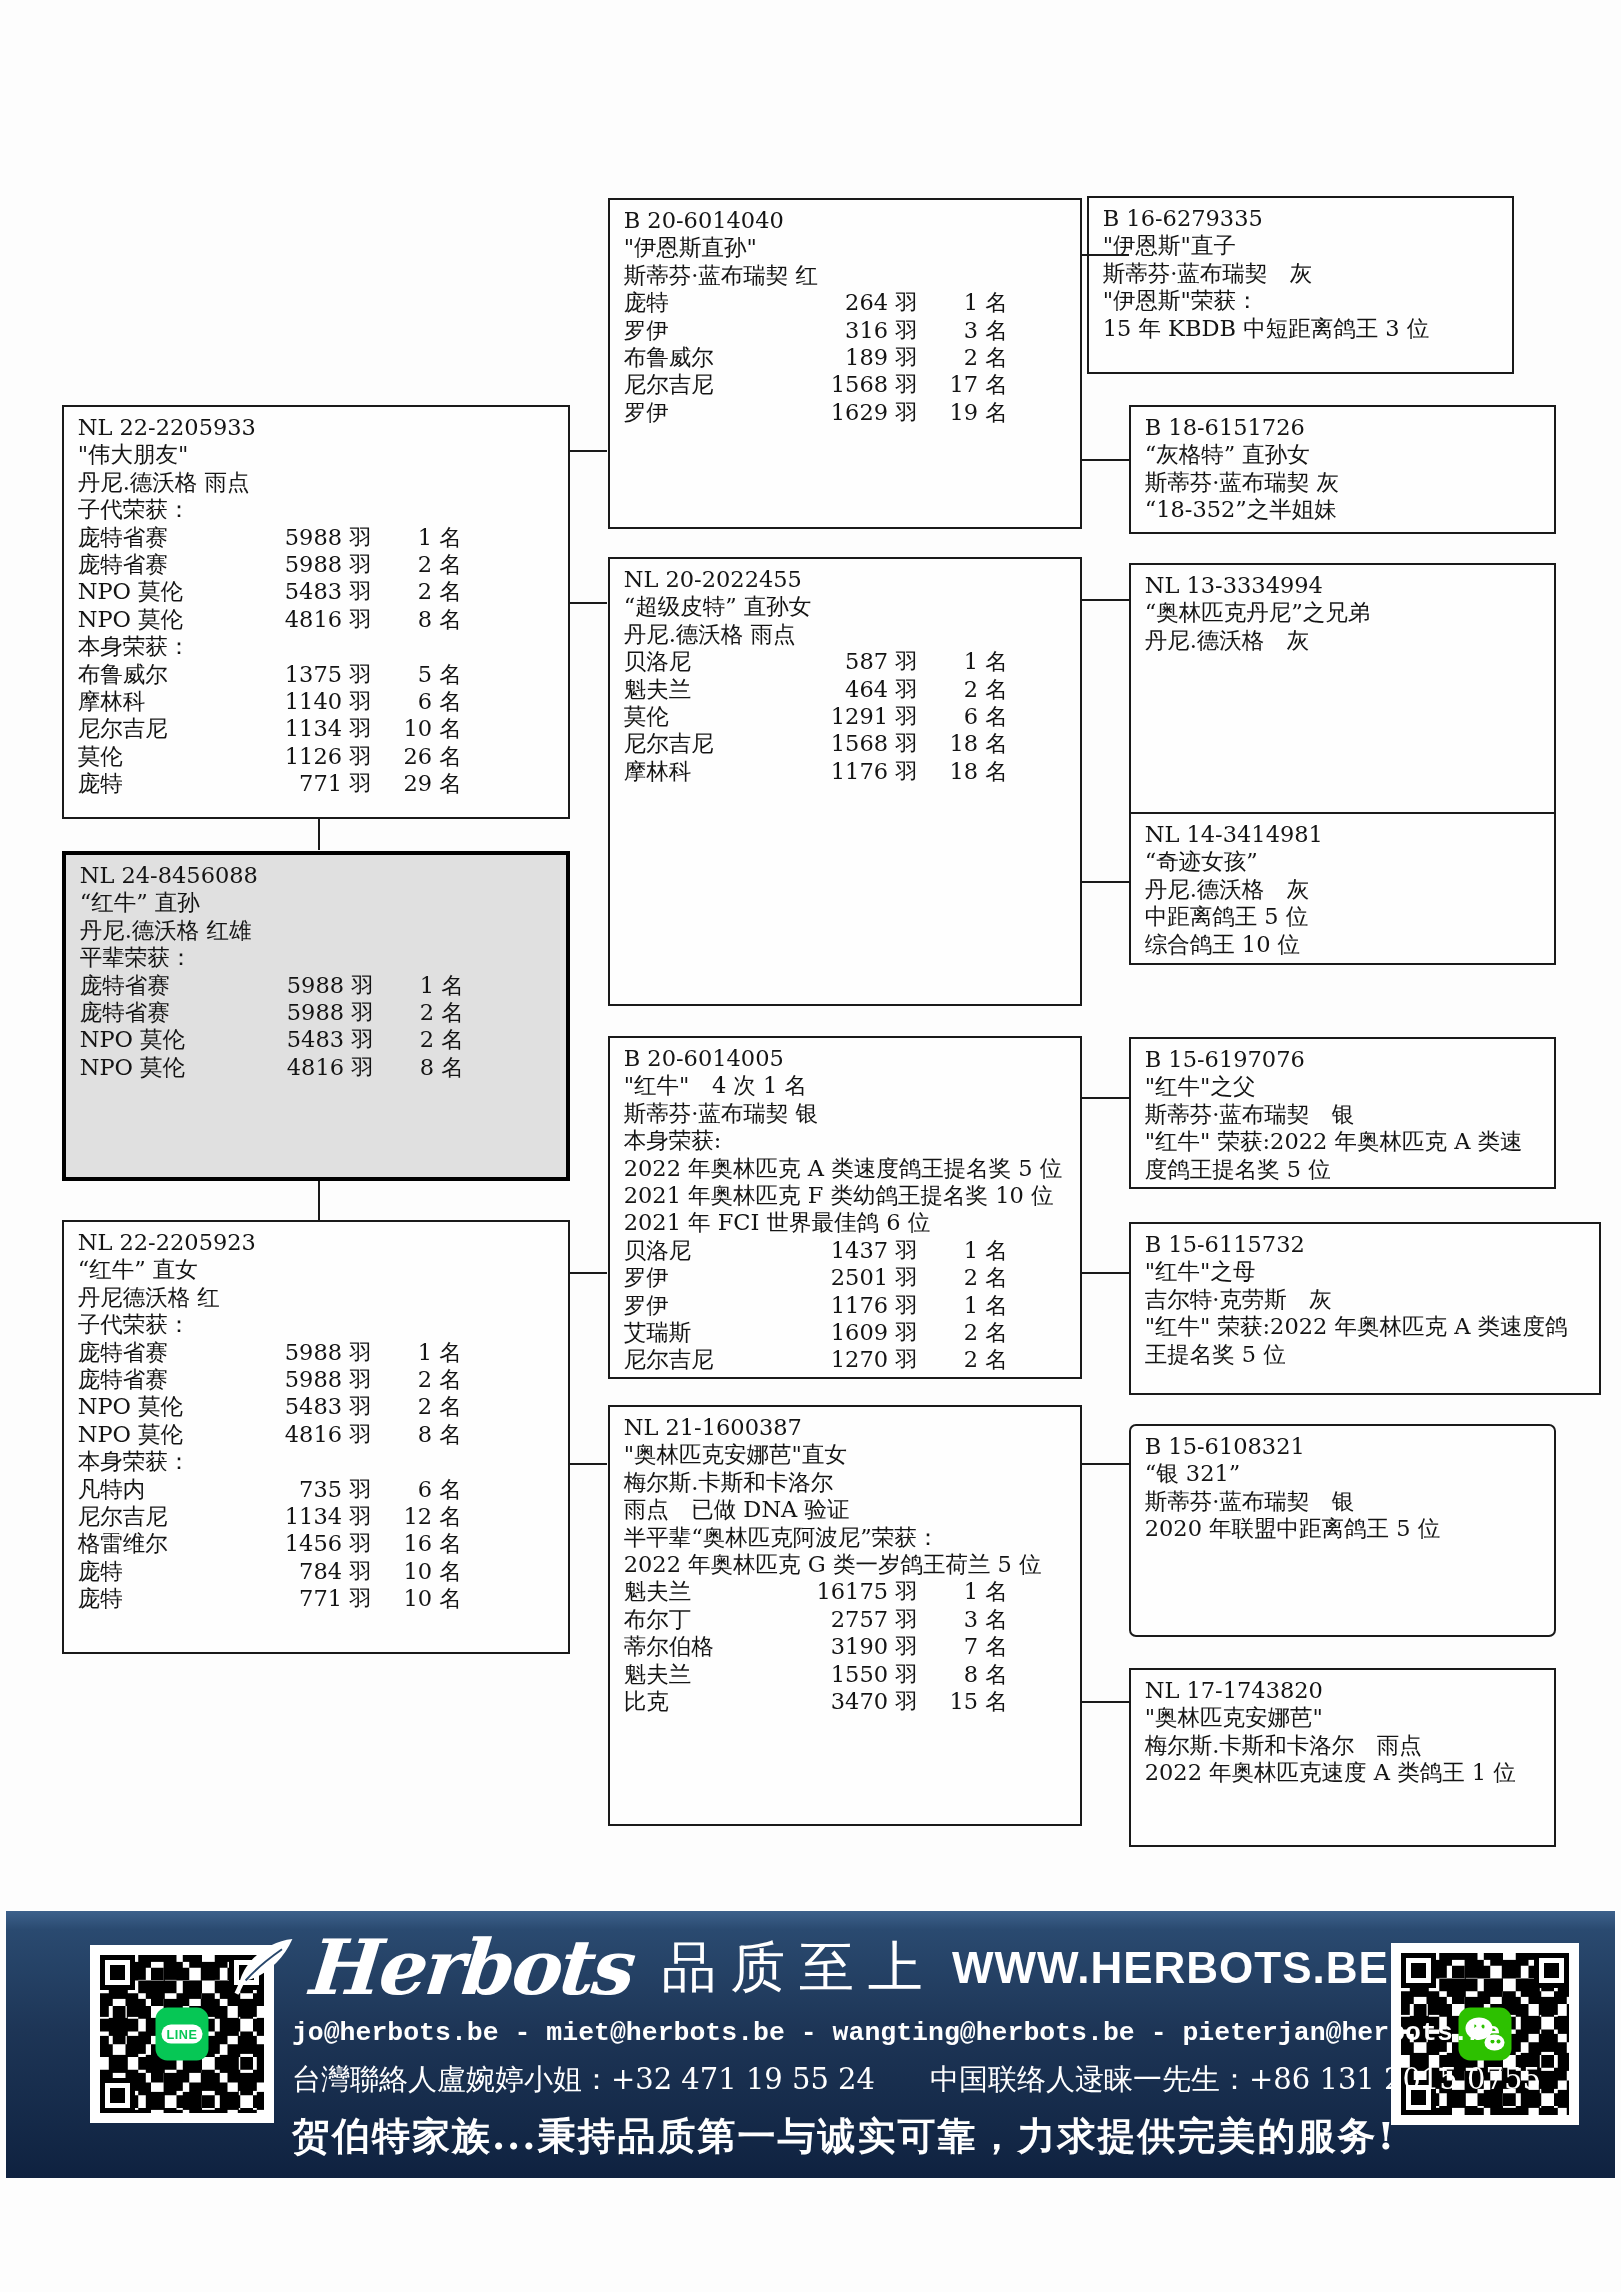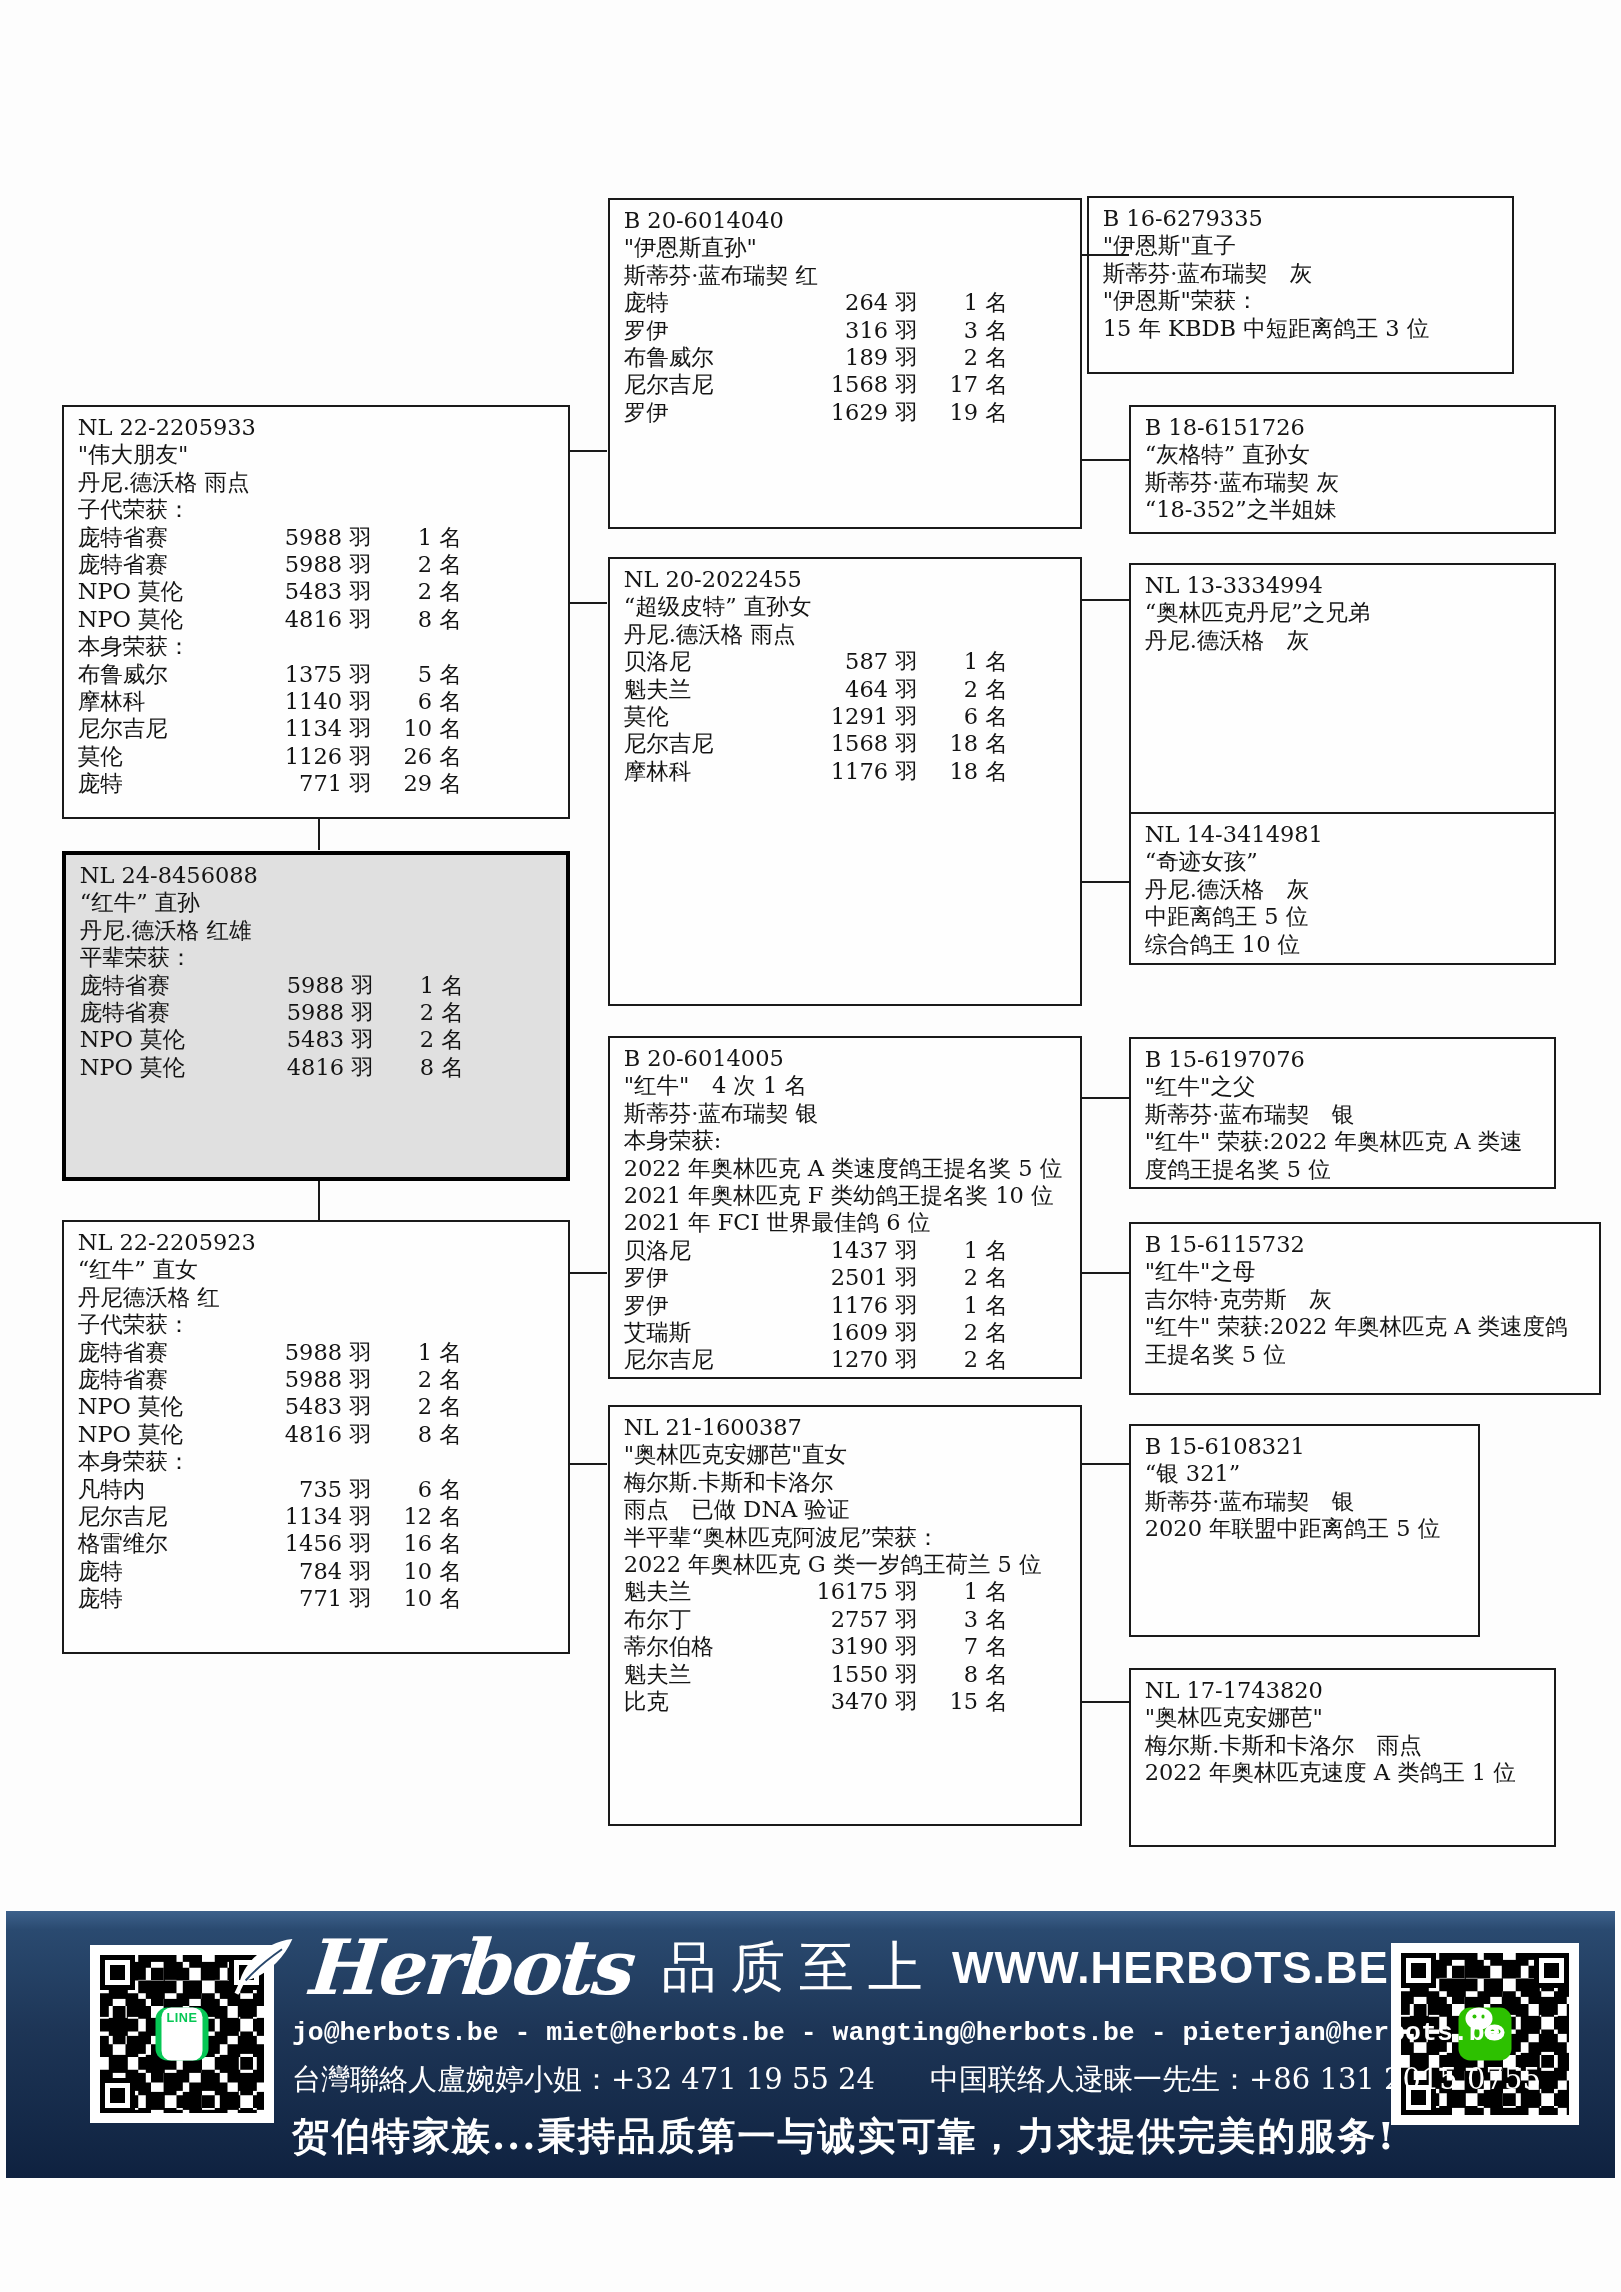--- a/index.html
+++ b/index.html
@@ -22,21 +22,21 @@
   .qr{position:absolute;background:#fff;padding:9.8px;box-sizing:border-box;}
   .qr-grid{position:relative;width:100%;height:100%;
      background:
        repeating-conic-gradient(#000 0 25%, transparent 0 50%) 0 0/25.5px 25.5px,
        repeating-conic-gradient(#000 0 25%, transparent 0 50%) 8.8px 6.9px/37px 37px,
        #fff;}
   .finder{position:absolute;width:35px;height:35px;border:5.9px solid #000;background:#fff;box-sizing:border-box;}
   .finder:after{content:"";position:absolute;inset:4.9px;background:#000;}
   .f-tl{left:0;top:0}.f-tr{right:0;top:0}.f-bl{left:0;bottom:0}
   .badge{position:absolute;left:50%;top:50%;transform:translate(-50%,-50%);
-         width:53px;height:53px;border-radius:11.8px;display:flex;justify-content:center;}
+         width:53px;height:53px;border-radius:11.8px;display:flex;align-items:center;justify-content:center;}
   .badge.line{background:#06c755;}
   .line-bubble{background:#fff;border-radius:9.8px;padding:2.9px 4.9px;color:#06c755;
                font-family:"Liberation Sans",sans-serif;font-weight:bold;font-size:12.7px;letter-spacing:0.5px;}
   .badge.wechat{background:#2dc100;}
   .wc{position:relative;width:39px;height:33px;}
   .wc .b1{position:absolute;left:0;top:0;width:27.4px;height:21.6px;background:#fff;border-radius:50%;}
   .wc .b2{position:absolute;right:0;bottom:0;width:19.6px;height:15.7px;background:#fff;border-radius:50%;}
   .wc i{position:absolute;width:3.9px;height:3.9px;border-radius:50%;background:#2dc100;}
   .wc .e1{left:6.9px;top:6.9px}.wc .e2{left:15.7px;top:6.9px}.wc .e3{right:9.8px;bottom:6.9px}.wc .e4{right:3.9px;bottom:6.9px}
   #banner-center{position:absolute;left:286px;top:9.8px;width:1035px;text-align:center;color:#fff;}
@@ -345,21 +345,21 @@
         <div class="ln">"红牛"之父</div>
         <div class="ln">斯蒂芬·蓝布瑞契　银</div>
         <div class="ln wrap">"红牛" 荣获:2022 年奥林匹克 A 类速度鸽王提名奖 5 位</div>
       </div>
       <div class="box" style="left: 1129px; top: 1222px; width: 472px; height: 173px;">
         <div class="ln">B 15-6115732</div>
         <div class="ln">"红牛"之母</div>
         <div class="ln">吉尔特·克劳斯　灰</div>
         <div class="ln wrap">"红牛" 荣获:2022 年奥林匹克 A 类速度鸽王提名奖 5 位</div>
       </div>
-      <div class="box" style="left: 1129px; top: 1424px; width: 351px; height: 213px;">
+      <div class="box" style="left: 1129px; top: 1424px; width: 427px; height: 213px; border-radius: 7px;">
         <div class="ln">B 15-6108321</div>
         <div class="ln">“银 321”</div>
         <div class="ln">斯蒂芬·蓝布瑞契　银</div>
         <div class="ln">2020 年联盟中距离鸽王 5 位</div>
       </div>
       <div class="box" style="left: 1129px; top: 1668px; width: 427px; height: 179px;">
         <div class="ln">NL 17-1743820</div>
         <div class="ln">"奥林匹克安娜芭"</div>
         <div class="ln">梅尔斯.卡斯和卡洛尔　雨点</div>
         <div class="ln">2022 年奥林匹克速度 A 类鸽王 1 位</div>

